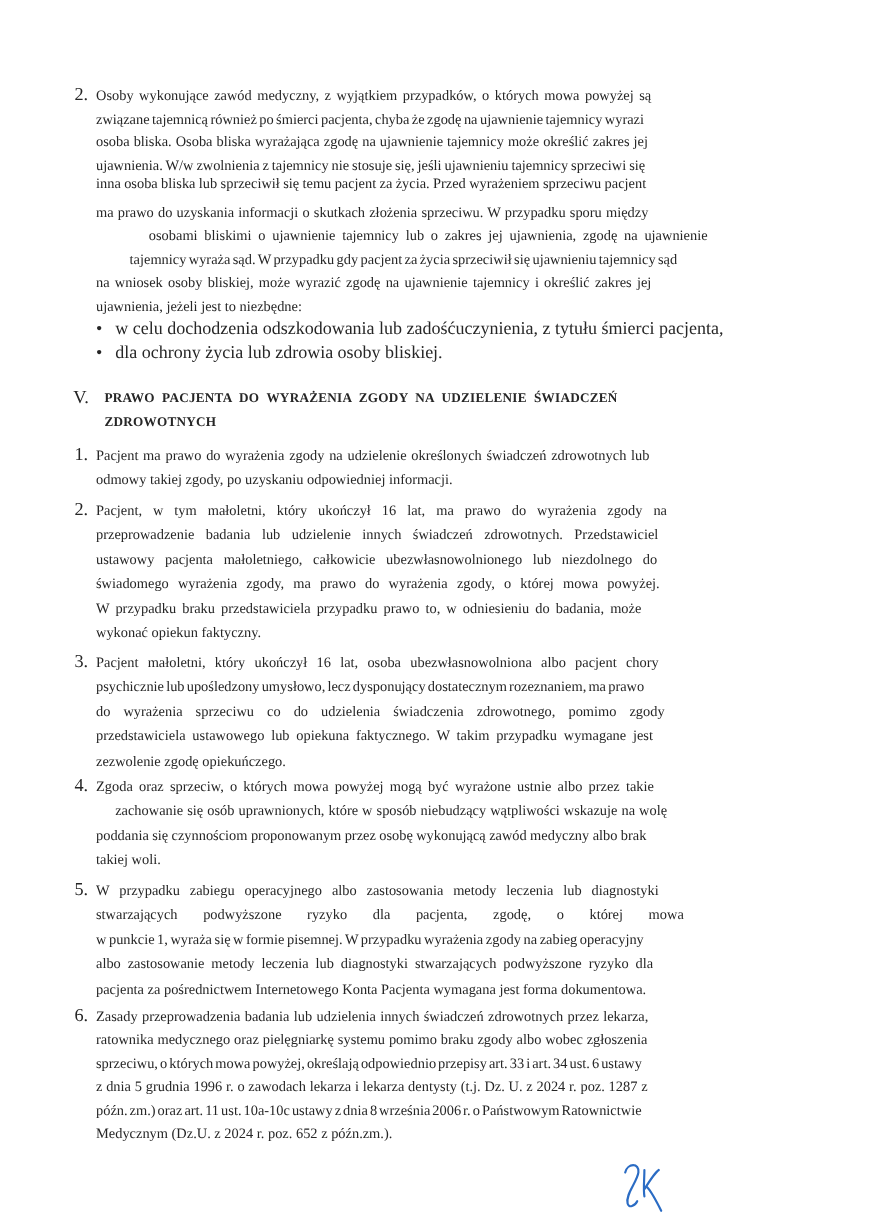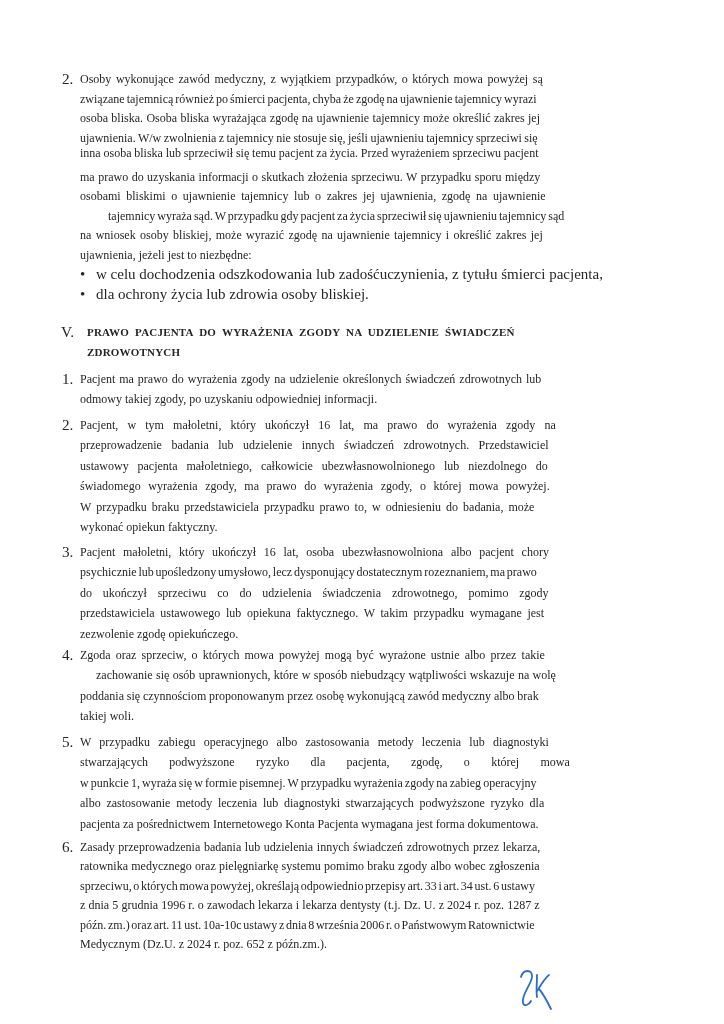--- a/index.html
+++ b/index.html
@@ -24,21 +24,21 @@
 <div class="page">
 
   <div>
     <span class="marker" style="top:69px">2.</span>
     <div class="line" style="top: 69px; width: 581px; word-spacing: 1.58097px; text-align-last: left;">Osoby wykonujące zawód medyczny, z wyjątkiem przypadków, o których mowa powyżej są</div>
     <div class="line" style="top: 88.5px; width: 581px; word-spacing: -0.954427px; text-align-last: left;">związane tajemnicą również po śmierci pacjenta, chyba że zgodę na ujawnienie tajemnicy wyrazi</div>
     <div class="line" style="top: 108px; width: 581px; word-spacing: 0.376302px; text-align-last: left;">osoba bliska. Osoba bliska wyrażająca zgodę na ujawnienie tajemnicy może określić zakres jej</div>
     <div class="line" style="top: 127.5px; width: 581px; word-spacing: -0.553385px; text-align-last: left;">ujawnienia. W/w zwolnienia z tajemnicy nie stosuje się, jeśli ujawnieniu tajemnicy sprzeciwi się</div>
     <div class="line" style="top: 143px; width: 581px; word-spacing: -0.204327px; text-align-last: left;">inna osoba bliska lub sprzeciwił się temu pacjent za życia. Przed wyrażeniem sprzeciwu pacjent</div>
     <div class="line" style="top: 166.5px; width: 581px; word-spacing: 0.489583px; text-align-last: left;">ma prawo do uzyskania informacji o skutkach złożenia sprzeciwu. W przypadku sporu między</div>
-    <div class="line" style="top: 186px; width: 581px; word-spacing: 2.62109px; text-align-last: left;">osobami bliskimi o ujawnienie tajemnicy lub o zakres jej ujawnienia, zgodę na ujawnienie</div>
+    <div class="line" style="top: 186px; width: 581px; word-spacing: 2.62109px; text-align-last: left; margin-left: 44px;">osobami bliskimi o ujawnienie tajemnicy lub o zakres jej ujawnienia, zgodę na ujawnienie</div>
     <div class="line" style="top: 205.5px; width: 581px; word-spacing: -1.00481px; text-align-last: left; margin-left: 28px;">tajemnicy wyraża sąd. W przypadku gdy pacjent za życia sprzeciwił się ujawnieniu tajemnicy sąd</div>
     <div class="line" style="top: 225px; width: 581px; word-spacing: 1.35096px; text-align-last: left;">na wniosek osoby bliskiej, może wyrazić zgodę na ujawnienie tajemnicy i określić zakres jej</div>
     <div class="line last" style="top:244.5px">ujawnienia, jeżeli jest to niezbędne:</div>
 
     <span class="bullet-dot" style="top:264px">•</span>
     <div class="bullet-line" style="top:264px">w celu dochodzenia odszkodowania lub zadośćuczynienia, z tytułu śmierci pacjenta,</div>
     <span class="bullet-dot" style="top:283.5px">•</span>
     <div class="bullet-line" style="top:283.5px">dla ochrony życia lub zdrowia osoby bliskiej.</div>
   </div>
 
@@ -61,21 +61,21 @@
     <div class="line" style="top: 455.8px; width: 581px; word-spacing: 5.87723px; text-align-last: left;">ustawowy pacjenta małoletniego, całkowicie ubezwłasnowolnionego lub niezdolnego do</div>
     <div class="line" style="top: 476.2px; width: 581px; word-spacing: 4.61222px; text-align-last: left;">świadomego wyrażenia zgody, ma prawo do wyrażenia zgody, o której mowa powyżej.</div>
     <div class="line" style="top: 496.6px; width: 581px; word-spacing: 2.04261px; text-align-last: left;">W przypadku braku przedstawiciela przypadku prawo to, w odniesieniu do badania, może</div>
     <div class="line last" style="top:517px">wykonać opiekun faktyczny.</div>
   </div>
 
   <div>
     <span class="marker" style="top:542px">3.</span>
     <div class="line" style="top: 542px; width: 581px; word-spacing: 4.70469px; text-align-last: left;">Pacjent małoletni, który ukończył 16 lat, osoba ubezwłasnowolniona albo pacjent chory</div>
     <div class="line" style="top: 562.4px; width: 581px; word-spacing: -1.19097px; text-align-last: left;">psychicznie lub upośledzony umysłowo, lecz dysponujący dostatecznym rozeznaniem, ma prawo</div>
-    <div class="line" style="top: 582.8px; width: 581px; word-spacing: 7.8559px; text-align-last: left;">do ukończył sprzeciwu co do udzielenia świadczenia zdrowotnego, pomimo zgody</div>
+    <div class="line" style="top: 582.8px; width: 581px; word-spacing: 7.8559px; text-align-last: left;">do wyrażenia sprzeciwu co do udzielenia świadczenia zdrowotnego, pomimo zgody</div>
     <div class="line" style="top: 603.2px; width: 581px; word-spacing: 2.6684px; text-align-last: left;">przedstawiciela ustawowego lub opiekuna faktycznego. W takim przypadku wymagane jest</div>
     <div class="line last" style="top:623.6px">zezwolenie zgodę opiekuńczego.</div>
   </div>
 
   <div>
     <span class="marker" style="top:645px">4.</span>
     <div class="line" style="top: 645px; width: 581px; word-spacing: 2.14183px; text-align-last: left;">Zgoda oraz sprzeciw, o których mowa powyżej mogą być wyrażone ustnie albo przez takie</div>
     <div class="line" style="top: 665.4px; width: 581px; word-spacing: 0.366477px; text-align-last: left; margin-left: 16px;">zachowanie się osób uprawnionych, które w sposób niebudzący wątpliwości wskazuje na wolę</div>
     <div class="line" style="top: 685.8px; width: 581px; word-spacing: -0.184375px; text-align-last: left;">poddania się czynnościom proponowanym przez osobę wykonującą zawód medyczny albo brak</div>
     <div class="line last" style="top:706.2px">takiej woli.</div>

